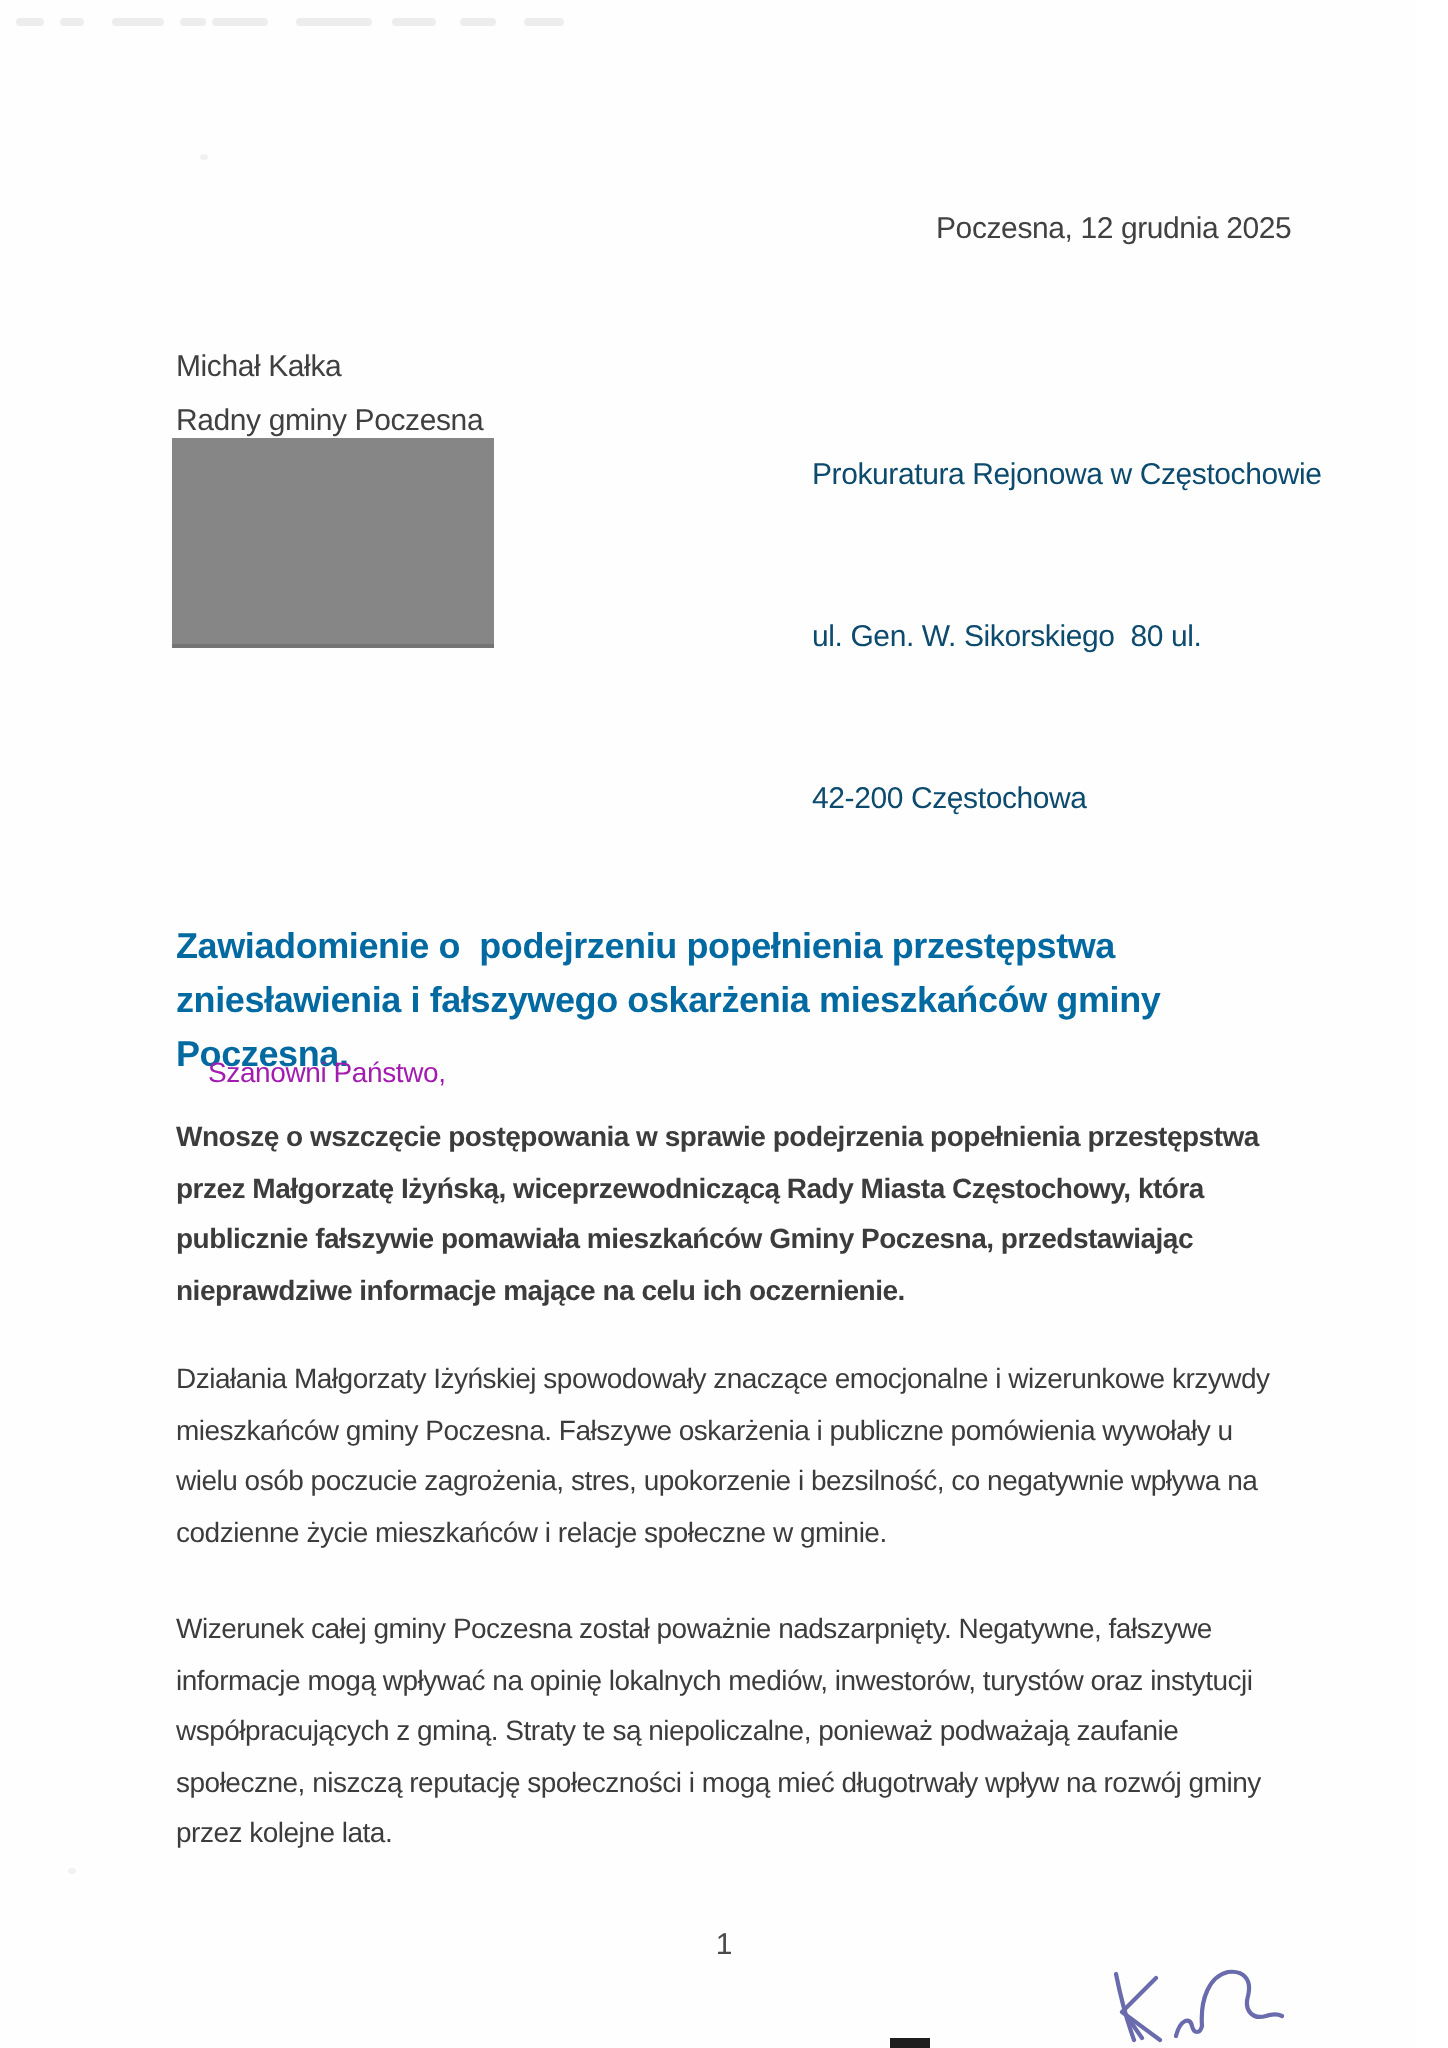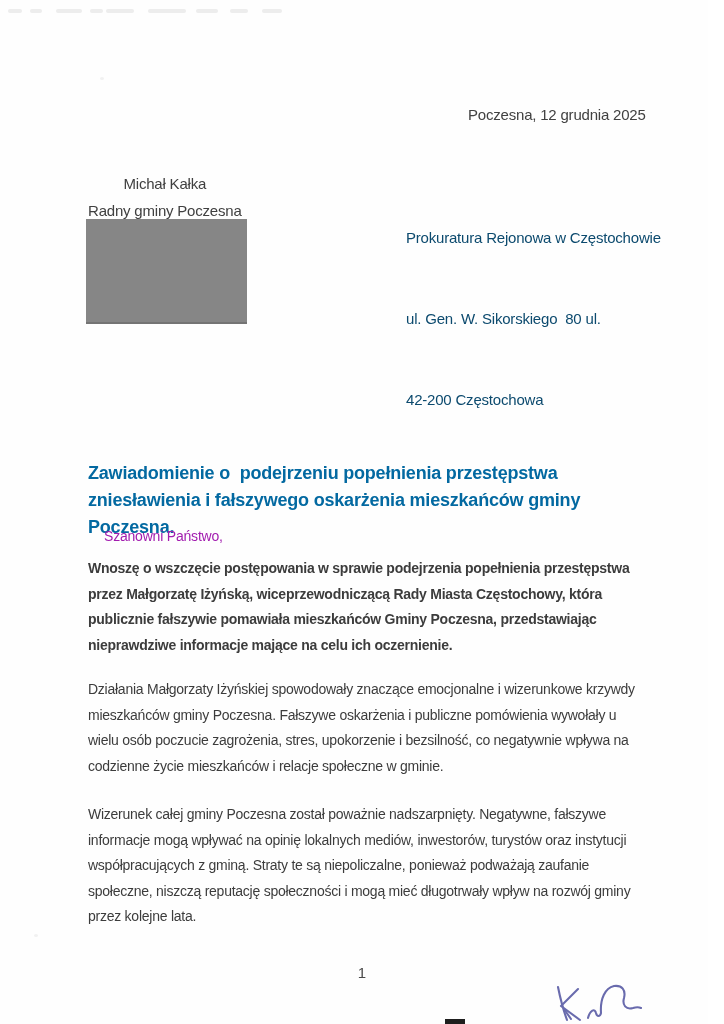--- a/index.html
+++ b/index.html
@@ -15,21 +15,21 @@
   .smudge{position:absolute;top:9px;height:4px;background:#ededed;border-radius:2px;}
   .speck{position:absolute;background:#f1f1f1;border-radius:50%;}
 
   .date-line{
     position:absolute;left:468px;top:106px;
     font-size:15px;letter-spacing:-0.2px;color:#414141;
     white-space:nowrap;
   }
   .sender-block{
     position:absolute;left:88px;top:170px;
-    font-size:15px;line-height:27px;letter-spacing:-0.2px;color:#404040;text-align:center;
+    font-size:15px;line-height:27px;letter-spacing:-0.2px;color:#404040;
   }
   .recipient-block{
     position:absolute;left:406px;top:170px;
     font-size:15px;line-height:27px;letter-spacing:-0.2px;color:#0c4a6e;
     white-space:pre;
   }
   .redaction-box{
     position:absolute;left:86px;top:219px;width:161px;height:103px;
     background:#868686;border-bottom:2px solid #747474;
   }

